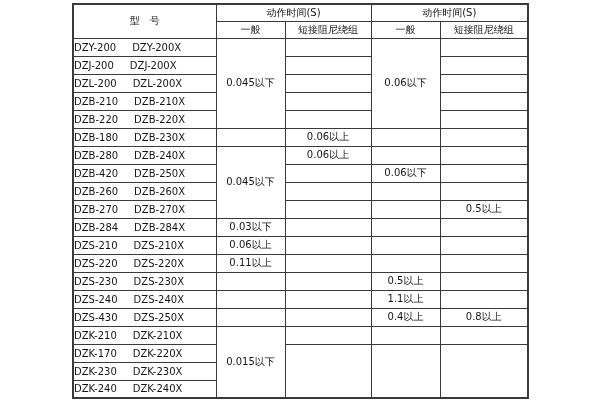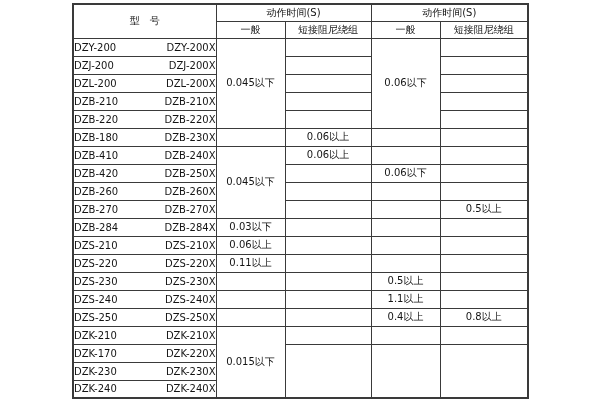--- a/index.html
+++ b/index.html
@@ -16,21 +16,21 @@
     border:1px solid #3a3a3a;
     font-size:10px; font-weight:normal;
     text-align:center; vertical-align:middle;
     padding:0; white-space:nowrap; overflow:hidden;
     color:#141414;
   }
   .spec thead tr { height:17px; }
   .spec tbody tr { height:18px; }
   .hdr-b { border-bottom-width:2px; }
   .thick-t { border-top-width:2px; }
-  .model-pair { display:flex; justify-content:space-between; gap:16px; }
+  .model-pair { display:flex; justify-content:flex-start; gap:16px; }
 </style>
 </head>
 <body>
 
 <div class="screen">
   <table class="spec">
     <colgroup>
       <col style="width:143px">
         <col style="width:69px">
         <col style="width:86px">
@@ -111,21 +111,21 @@
             </div>
           </td>
         <td></td>
         <td>0.06以上</td>
         <td></td>
         <td></td>
       </tr>
       <tr>
         <td class="thick-t">
             <div class="model-pair">
-              <span>DZB-410</span>
+              <span>DZB-280</span>
               <span>DZB-240X</span>
             </div>
           </td>
         <td class="thick-t" rowspan="4">0.045以下</td>
         <td class="thick-t">0.06以上</td>
         <td class="thick-t"></td>
         <td class="thick-t"></td>
       </tr>
       <tr>
         <td>
@@ -216,21 +216,21 @@
             </div>
           </td>
         <td></td>
         <td></td>
         <td>1.1以上</td>
         <td></td>
       </tr>
       <tr>
         <td>
             <div class="model-pair">
-              <span>DZS-250</span>
+              <span>DZS-430</span>
               <span>DZS-250X</span>
             </div>
           </td>
         <td></td>
         <td></td>
         <td>0.4以上</td>
         <td>0.8以上</td>
       </tr>
       <tr>
         <td class="thick-t">

